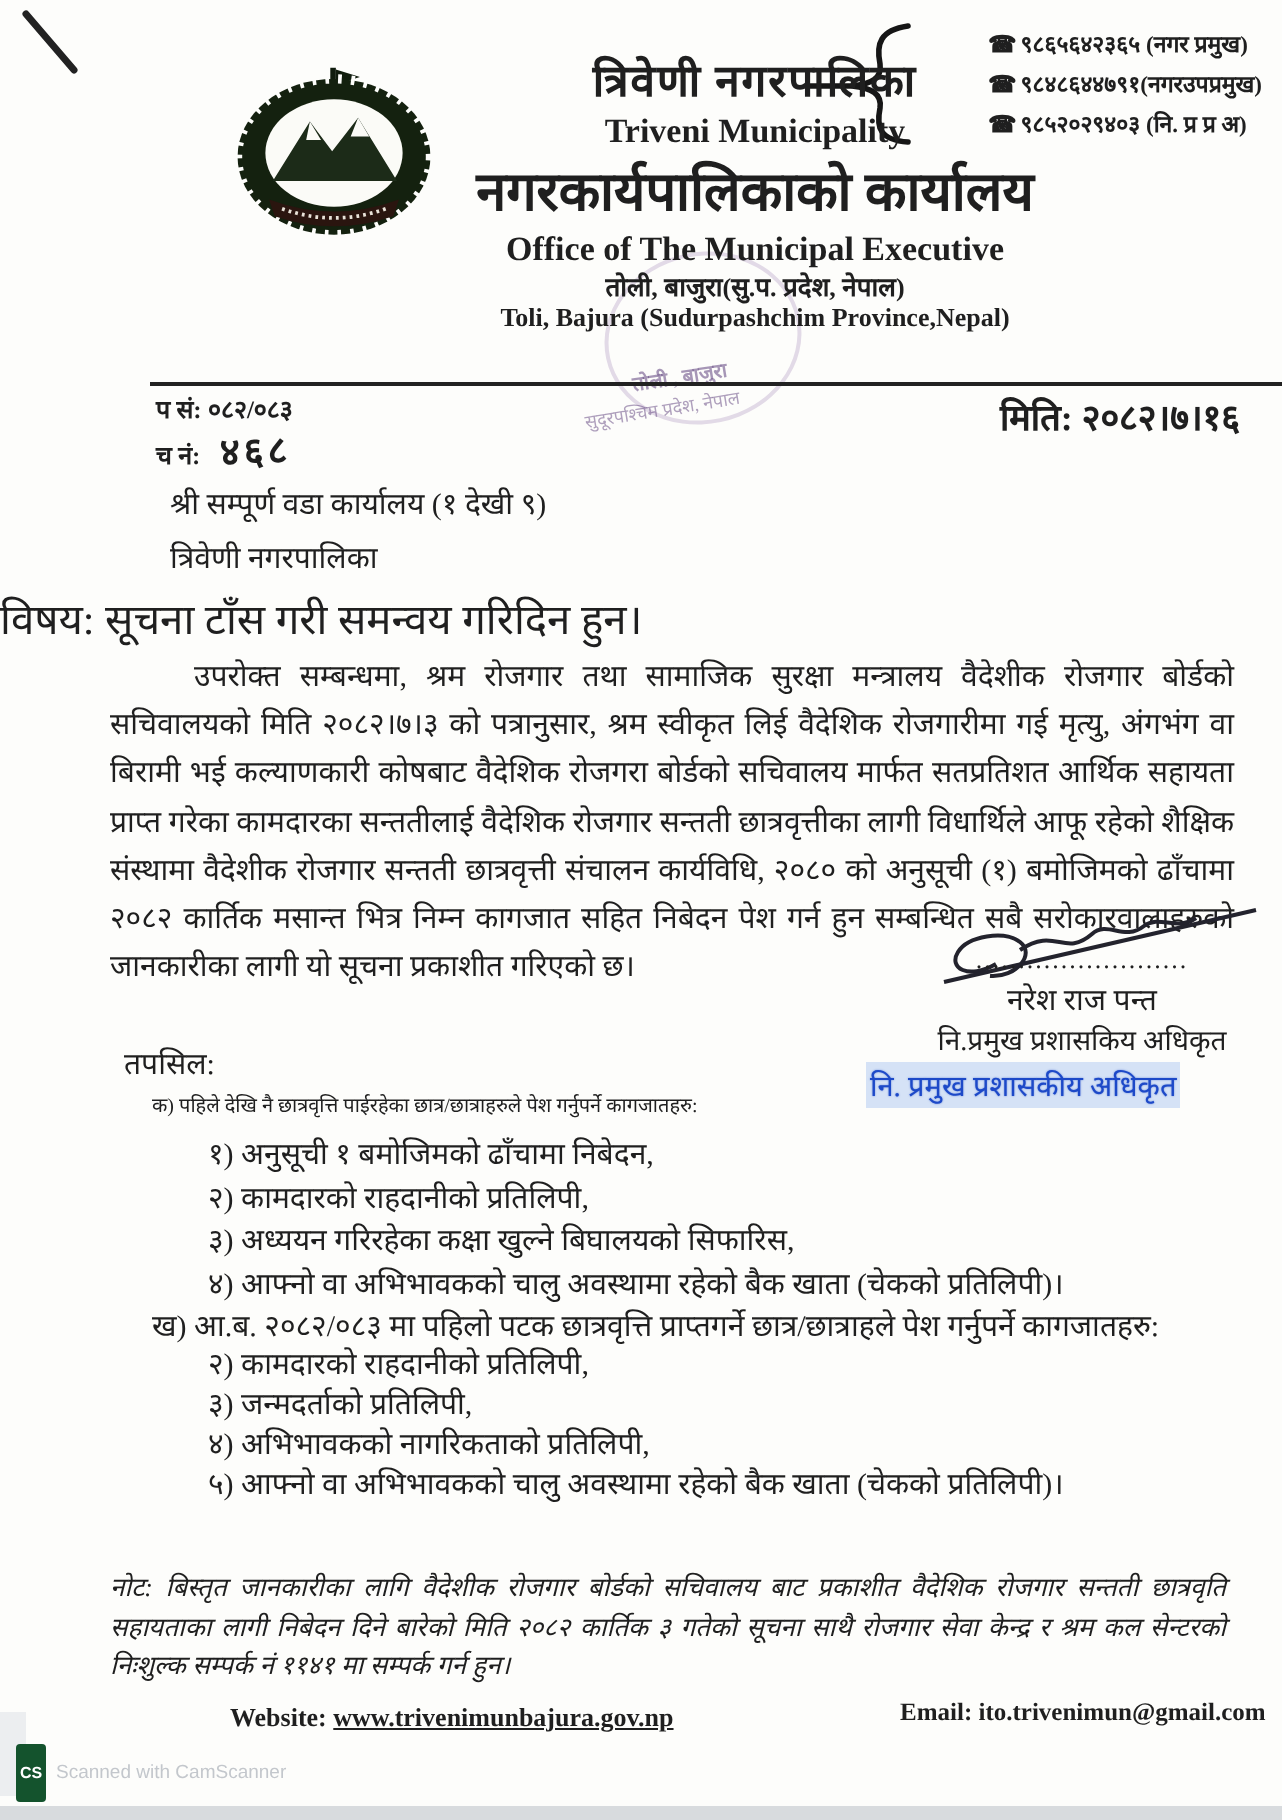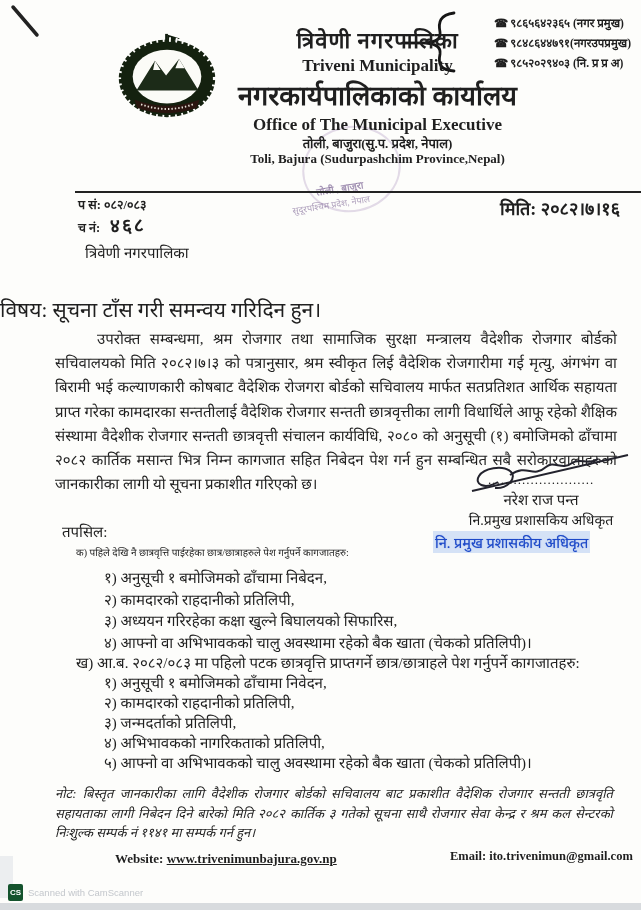--- a/index.html
+++ b/index.html
@@ -51,21 +51,21 @@
   
   .note{left:55px;top:784px;width:558px;font-size:13px;font-weight:normal;font-style:italic;
         line-height:19.5px;text-align:justify;}
   .footer-website{left:115px;top:851px;font-size:13px;font-weight:bold;}
   .footer-website .url{text-decoration:underline;}
   .footer-email{left:450px;top:849px;font-size:12.5px;font-weight:bold;}
   
   .pen-mark{left:10px;top:4px;}
   .scanner{left:8px;bottom:9px;display:flex;align-items:center;gap:5px;color:#c3c7cc;
            font-size:9.5px;font-family:"Liberation Sans","DejaVu Sans",sans-serif;}
-  .scanner .badge{width:15px;height:17px;background:#14532d;color:#fff;font-size:8px;font-weight:bold;
+  .scanner .badge{width:15px;height:29px;background:#14532d;color:#fff;font-size:8px;font-weight:bold;
                   display:flex;align-items:center;justify-content:center;border-radius:2px;}
   .bottom-strip{left:0;bottom:0;width:100%;height:7px;background:#d8dbde;}
   .left-smudge{left:0;bottom:12px;width:13px;height:42px;background:#eceef0;}
 </style>
 </head>
 <body>
 
 <div class="page">
 
   <svg class="abs pen-mark" width="32" height="36">
@@ -109,20 +109,21 @@
 
   <div class="abs rule"></div>
 
   <div class="abs meta-ps">प सं: ०८२/०८३</div>
   <div class="abs meta-ch">
     <span>च नं:</span><span class="val">४६८</span>
   </div>
   <div class="abs meta-date">मिति: २०८२।७।१६</div>
 
   <div class="abs addressee">
+    <div>श्री सम्पूर्ण वडा कार्यालय (१ देखी ९)</div>
     <div>त्रिवेणी नगरपालिका</div>
   </div>
 
   <div class="abs subject">विषय:  सूचना टाँस गरी समन्वय गरिदिन हुन।</div>
 
   <div class="abs body-par">उपरोक्त सम्बन्धमा, श्रम रोजगार तथा सामाजिक सुरक्षा मन्त्रालय वैदेशीक रोजगार बोर्डको सचिवालयको मिति २०८२।७।३ को पत्रानुसार, श्रम स्वीकृत लिई वैदेशिक रोजगारीमा गई मृत्यु, अंगभंग वा बिरामी भई कल्याणकारी कोषबाट वैदेशिक रोजगरा बोर्डको सचिवालय मार्फत सतप्रतिशत आर्थिक सहायता प्राप्त गरेका कामदारका सन्ततीलाई वैदेशिक रोजगार सन्तती छात्रवृत्तीका लागी विधार्थिले आफू रहेको शैक्षिक संस्थामा वैदेशीक रोजगार सन्तती छात्रवृत्ती संचालन कार्यविधि, २०८० को अनुसूची (१) बमोजिमको ढाँचामा २०८२ कार्तिक मसान्त भित्र निम्न कागजात सहित निबेदन पेश गर्न हुन सम्बन्धित सबै सरोकारवालाहरुको जानकारीका लागी यो सूचना प्रकाशीत गरिएको छ।</div>
 
   <svg class="abs sig-squiggle" width="165" height="52">
     <path d="M30 36 C16 44 6 38 11 30 C16 22 34 19 42 25 C50 31 40 43 27 42" fill="none" stroke="#23232d" stroke-width="2"></path>
     <path d="M42 29 C60 17 64 33 78 21 C86 14 94 25 104 17 C112 11 120 20 130 13" fill="none" stroke="#23232d" stroke-width="2"></path>
@@ -138,21 +139,20 @@
   <div class="abs sec-title-a">क) पहिले देखि नै छात्रवृत्ति पाईरहेका छात्र/छात्राहरुले पेश गर्नुपर्ने कागजातहरु:</div>
   <div class="abs sec-items-a">
     <div>१) अनुसूची १ बमोजिमको ढाँचामा निबेदन,</div>
     <div>२) कामदारको राहदानीको प्रतिलिपी,</div>
     <div>३) अध्ययन गरिरहेका कक्षा खुल्ने बिघालयको सिफारिस,</div>
     <div>४) आफ्नो वा अभिभावकको चालु अवस्थामा रहेको बैक खाता (चेकको प्रतिलिपी)।</div>
   </div>
 
   <div class="abs sec-title-b">ख) आ.ब. २०८२/०८३ मा पहिलो पटक छात्रवृत्ति प्राप्तगर्ने छात्र/छात्राहले पेश गर्नुपर्ने कागजातहरु:</div>
   <div class="abs sec-items-b">
-    <div>१) अनुसूची १ बमोजिमको ढाँचामा निवेदन,</div>
     <div>२) कामदारको राहदानीको प्रतिलिपी,</div>
     <div>३) जन्मदर्ताको प्रतिलिपी,</div>
     <div>४) अभिभावकको नागरिकताको प्रतिलिपी,</div>
     <div>५) आफ्नो वा अभिभावकको चालु अवस्थामा रहेको बैक खाता (चेकको प्रतिलिपी)।</div>
   </div>
 
   <div class="abs note">नोट: बिस्तृत जानकारीका लागि वैदेशीक रोजगार  बोर्डको सचिवालय बाट प्रकाशीत वैदेशिक रोजगार सन्तती छात्रवृति सहायताका लागी निबेदन दिने बारेको मिति २०८२ कार्तिक ३ गतेको सूचना साथै रोजगार सेवा केन्द्र र श्रम कल सेन्टरको निःशुल्क सम्पर्क नं ११४१ मा सम्पर्क गर्न हुन।</div>
 
   <div class="abs footer-email">
     <span>Email: </span><span>ito.trivenimun@gmail.com</span>

